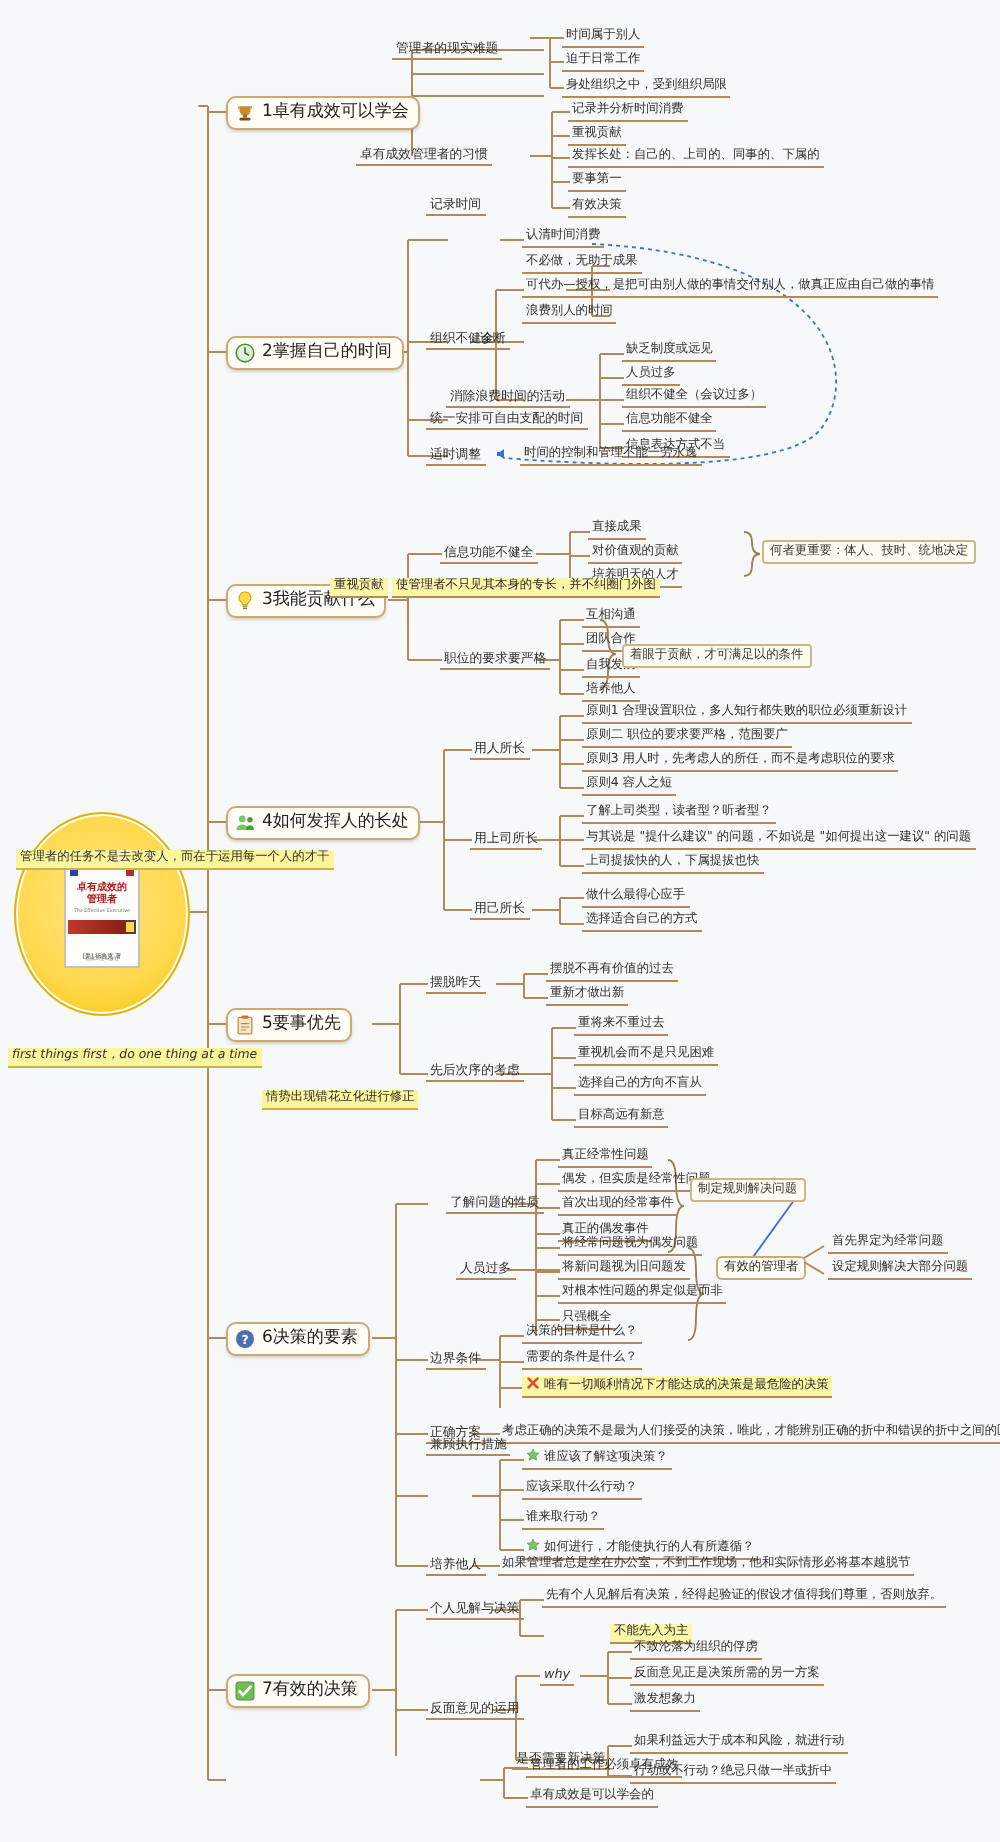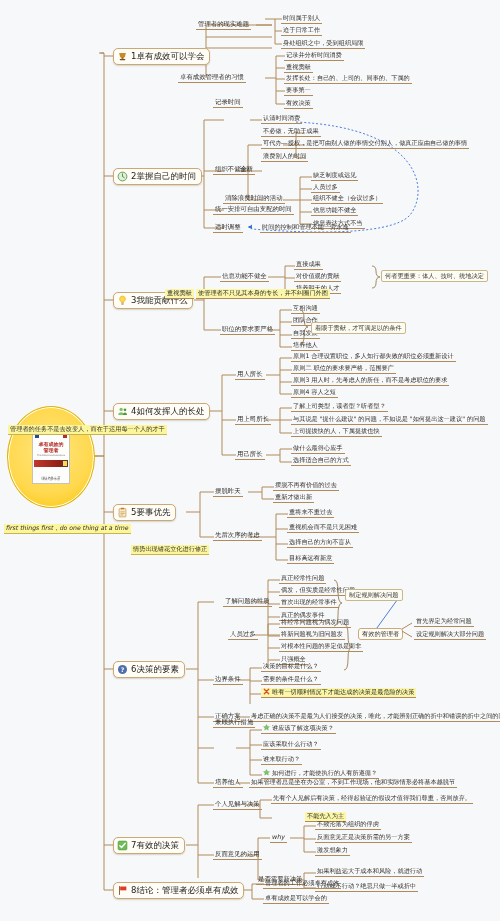--- a/index.html
+++ b/index.html
@@ -491,23 +491,16 @@
 <div class="sub lvl2" style="left:213px;top:850px;">反面意见的运用</div>
 <div class="sub lvl2 eng" style="left:270px;top:833px;">why</div>
 <div class="sub" style="left:315px;top:820px;">不致沦落为组织的俘虏</div>
 <div class="sub" style="left:315px;top:833px;">反面意见正是决策所需的另一方案</div>
 <div class="sub" style="left:315px;top:846px;">激发想象力</div>
 
 <div class="sub lvl2" style="left:256px;top:875px;">是否需要新决策</div>
 <div class="sub" style="left:315px;top:867px;">如果利益远大于成本和风险，就进行动</div>
 <div class="sub" style="left:315px;top:882px;">行动或不行动？绝忌只做一半或折中</div>
 
-<div class="main-node" style="left:113px;top:882px;">
-  <svg class="ico" viewBox="0 0 16 16">
-    <rect x="3" y="1.6" width="1.3" height="12.8" fill="#7a5a2a"></rect>
-    <path d="M4.6 2.2h9v5.6h-9z" fill="#e03a28"></path>
-  </svg>
-  <span>8结论：管理者必须卓有成效</span>
-</div>
 <div class="sub" style="left:263px;top:879px;">管理者的工作必须卓有成效</div>
 <div class="sub" style="left:263px;top:894px;">卓有成效是可以学会的</div>
 
 </div>
 
 </body></html>

